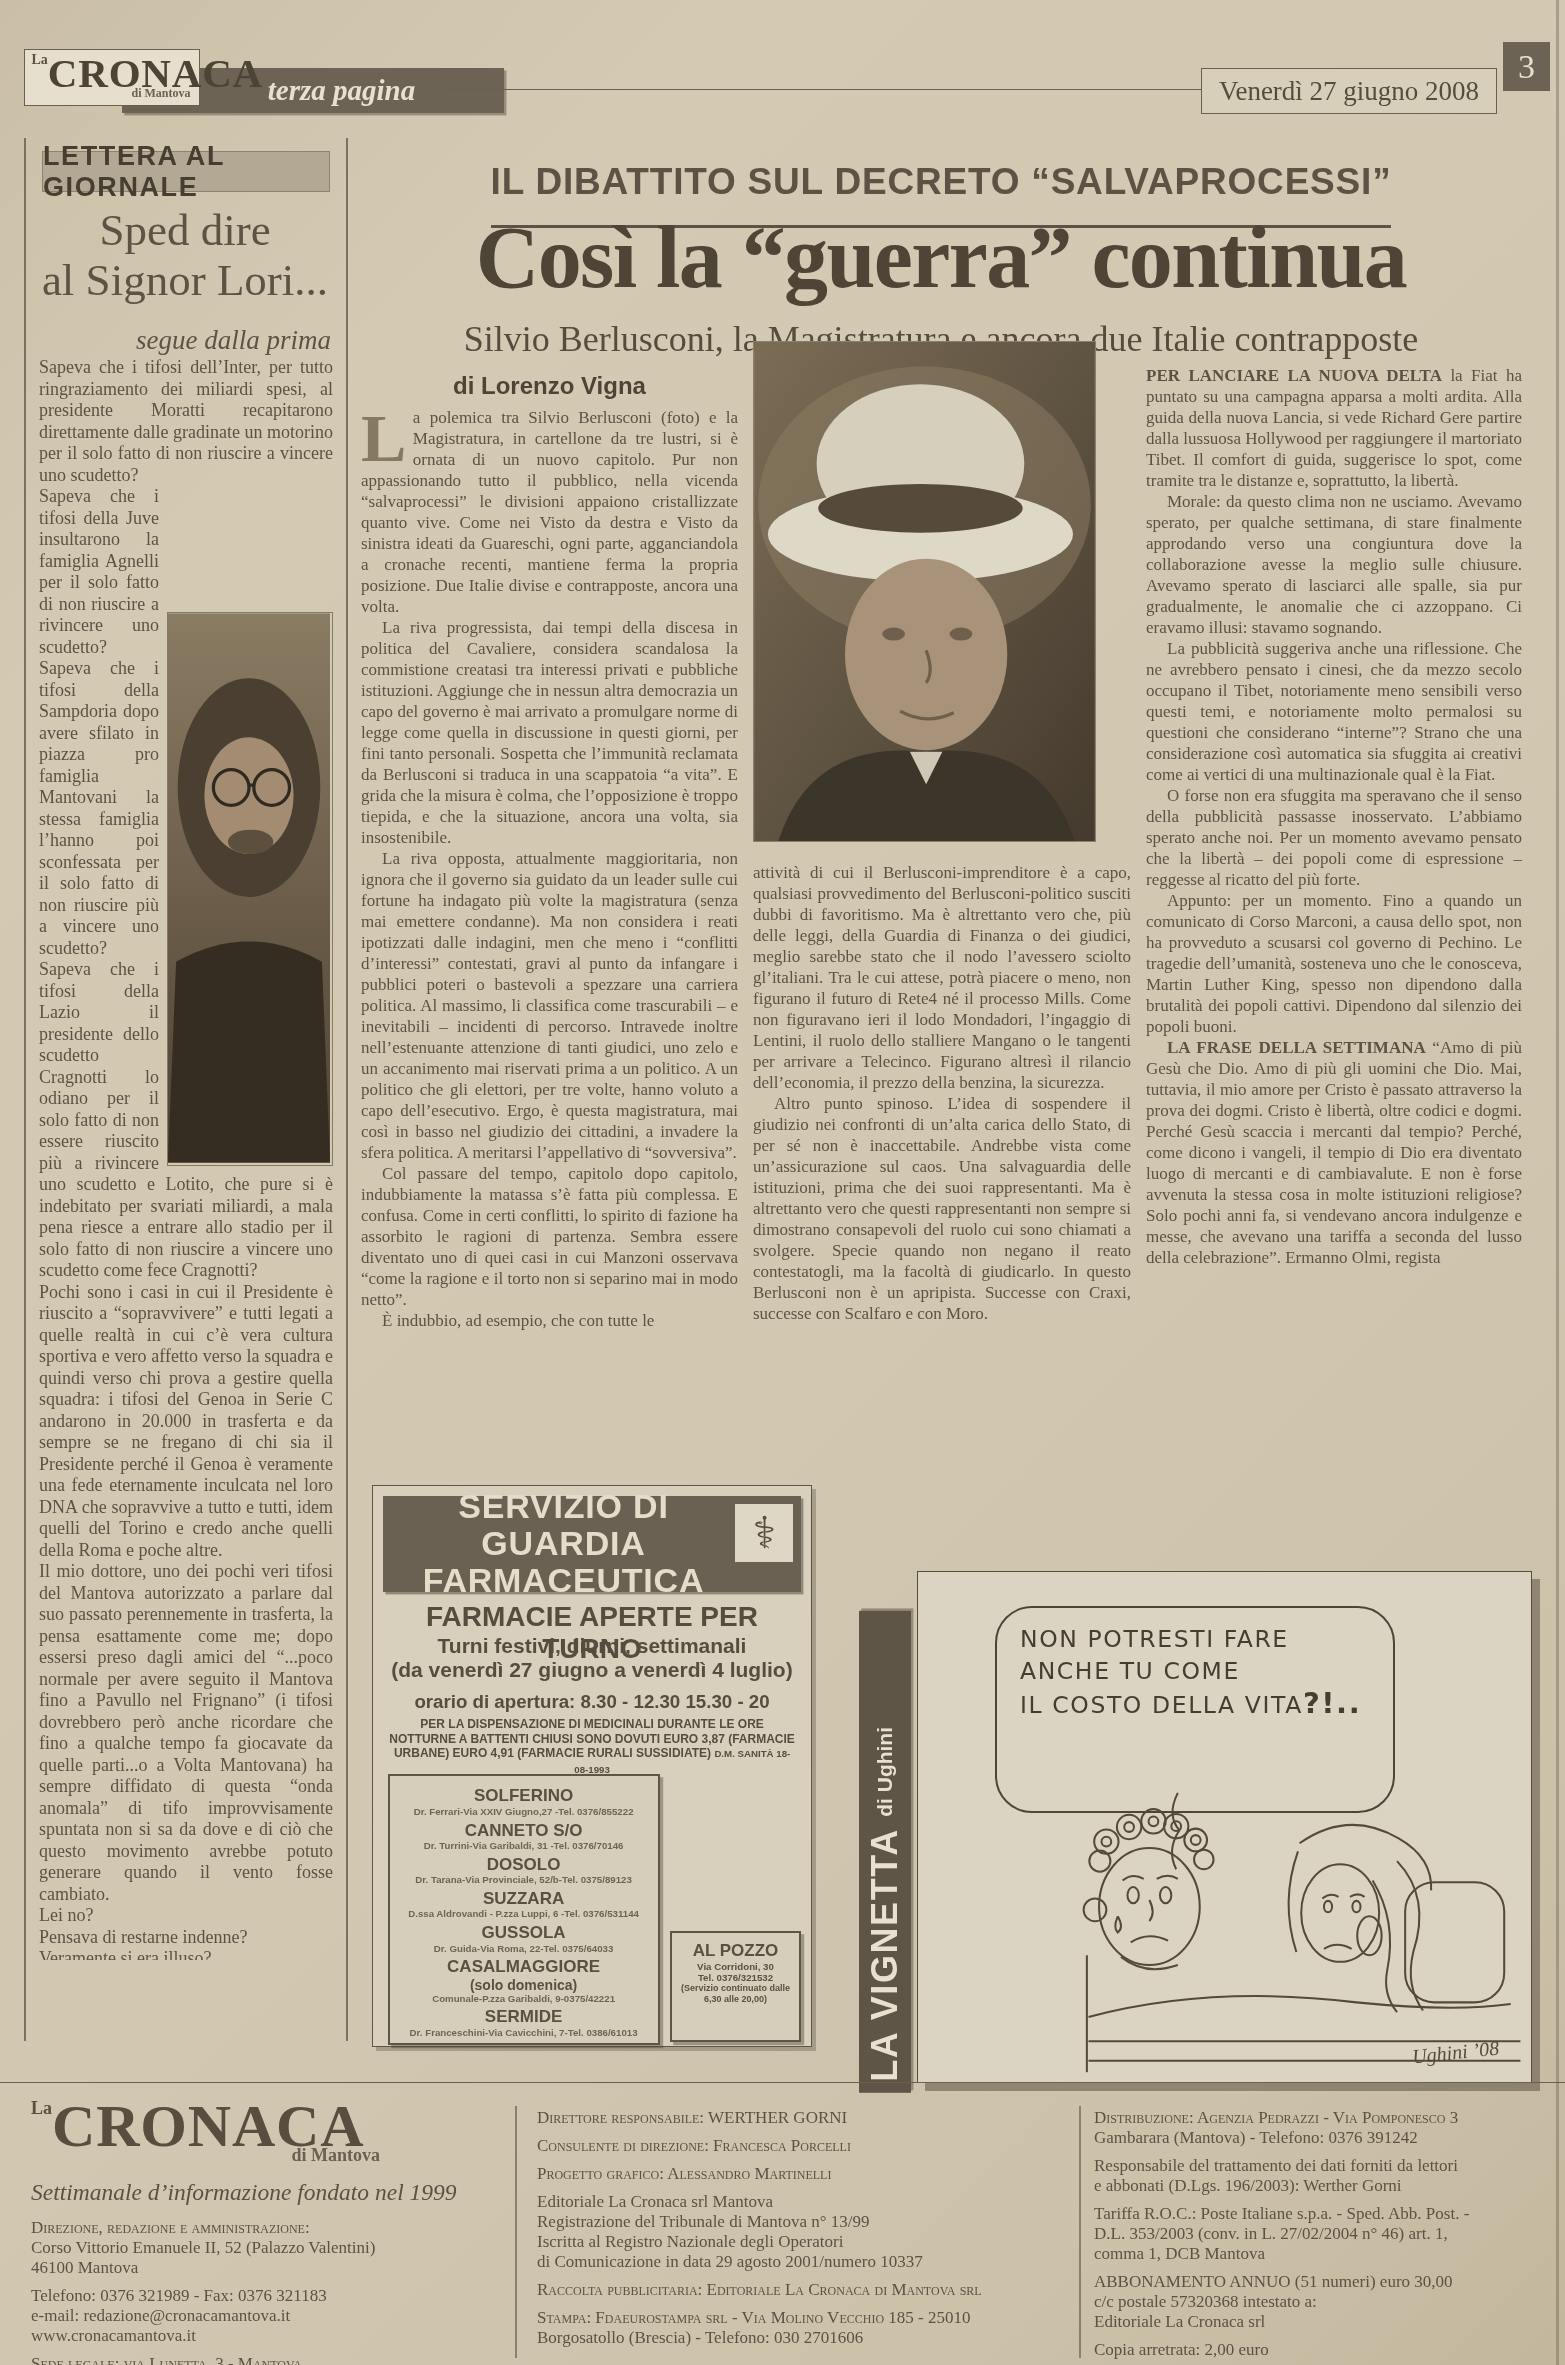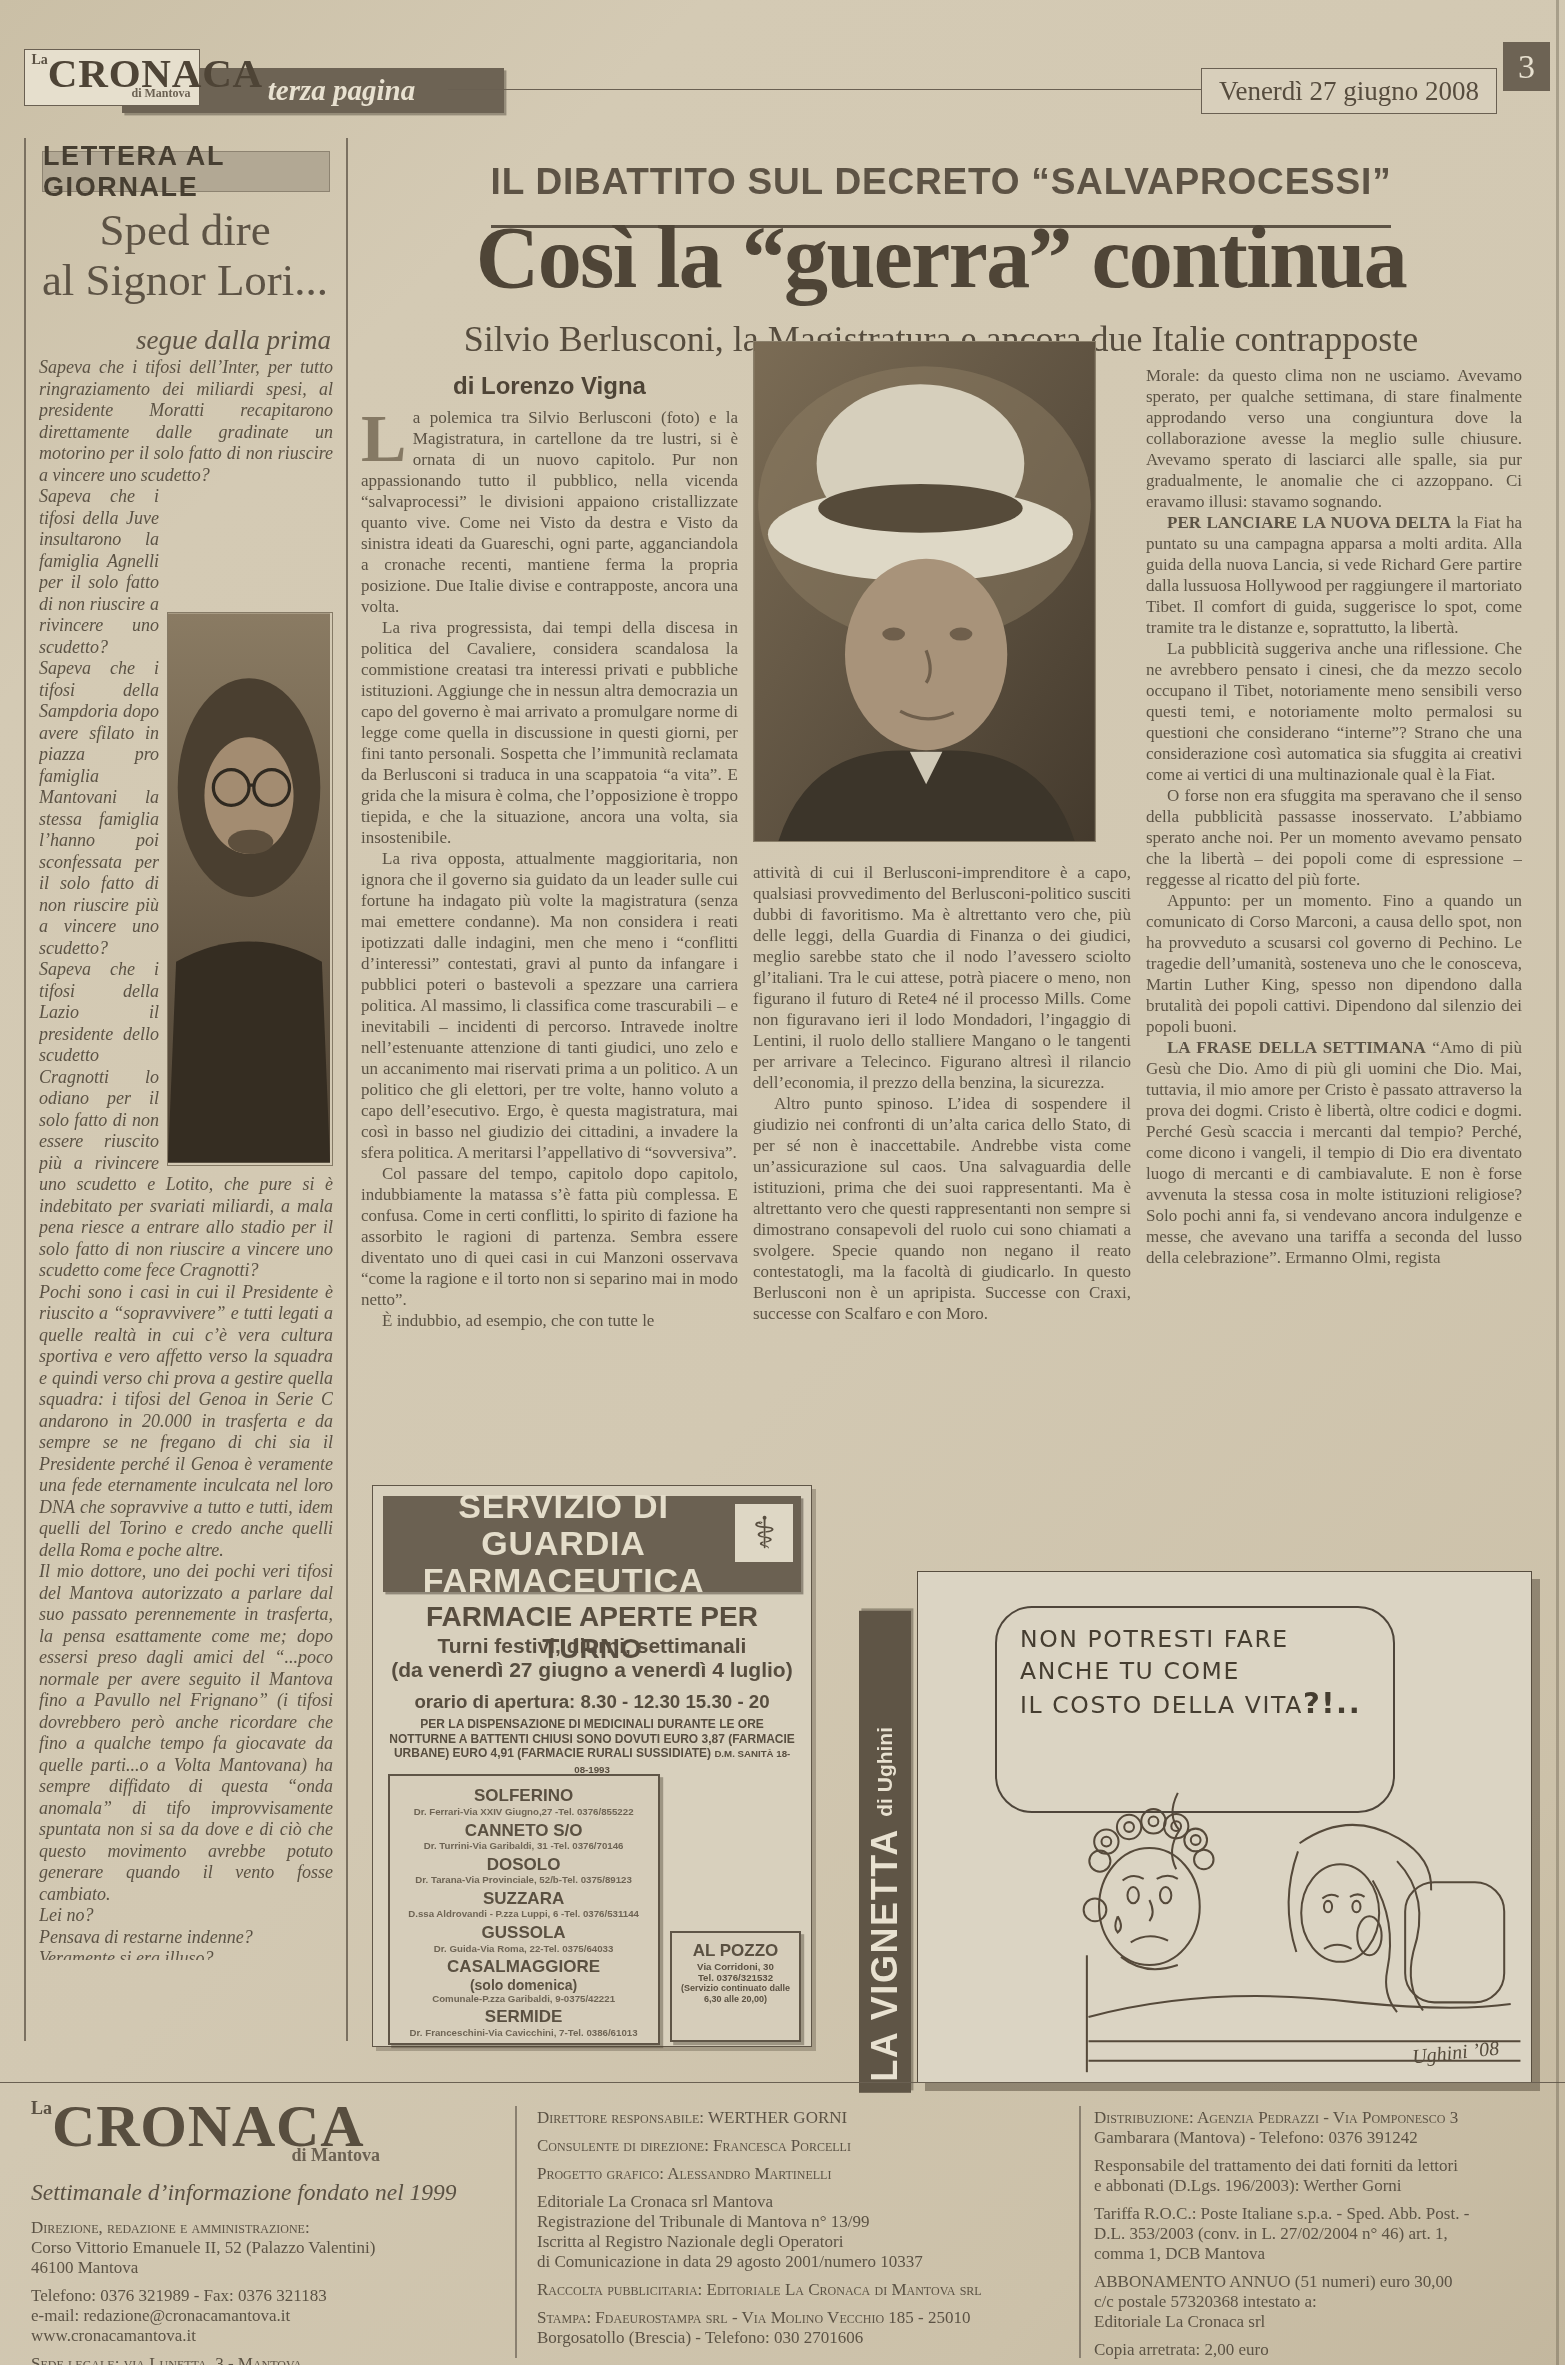--- a/index.html
+++ b/index.html
@@ -100,21 +100,21 @@
   <div class="abs vline" style="left:24px;top:138px;height:1903px;"></div>
   <div class="abs vline" style="left:346px;top:138px;height:1903px;"></div>
   <div class="abs letter-bar" style="left:42px;top:151px;width:286px;height:39px;">
     <span>LETTERA AL GIORNALE</span>
   </div>
   <div class="abs letter-title" style="left:39px;top:205px;width:292px;">
     <div>Sped dire</div>
     <div>al Signor Lori...</div>
   </div>
   <div class="abs letter-kicker" style="left:39px;top:325px;width:292px;">segue dalla prima</div>
-  <div class="abs letter-body" style="left:39px;top:357px;width:294px;height:1603px;font-style:italic;">
+  <div class="abs letter-body" style="left:39px;top:357px;width:294px;height:1603px;">
     <p>Sapeva che i tifosi dell’Inter, per tutto ringraziamento dei miliardi spesi, al presidente Moratti recapitarono direttamente dalle gradinate un motorino per il solo fatto di non riuscire a vincere uno scudetto?</p>
     <div class="letter-photo">
       <svg width="162" height="550" viewBox="0 0 200 678">
         <defs>
             <linearGradient id="pg" x1="0" y1="0" x2="0" y2="1">
           <stop offset="0" stop-color="#8a7b63"></stop>
               <stop offset="0.5" stop-color="#6d5f4b"></stop>
               <stop offset="1" stop-color="#4c4133"></stop>
         </linearGradient>
           </defs>
@@ -177,22 +177,22 @@
       <polygon points="192,505 232,505 212,545" fill="#cfc8b6"></polygon>
     </svg>
   </div>
 
   <div class="abs acol" style="left:753px;top:862px;width:378px;height:575px;">
     <p>attività di cui il Berlusconi-imprenditore è a capo, qualsiasi provvedimento del Berlusconi-politico susciti dubbi di favoritismo. Ma è altrettanto vero che, più delle leggi, della Guardia di Finanza o dei giudici, meglio sarebbe stato che il nodo l’avessero sciolto gl’italiani. Tra le cui attese, potrà piacere o meno, non figurano il futuro di Rete4 né il processo Mills. Come non figuravano ieri il lodo Mondadori, l’ingaggio di Lentini, il ruolo dello stalliere Mangano o le tangenti per arrivare a Telecinco. Figurano altresì il rilancio dell’economia, il prezzo della benzina, la sicurezza.</p>
     <p>Altro punto spinoso. L’idea di sospendere il giudizio nei confronti di un’alta carica dello Stato, di per sé non è inaccettabile. Andrebbe vista come un’assicurazione sul caos. Una salvaguardia delle istituzioni, prima che dei suoi rappresentanti. Ma è altrettanto vero che questi rappresentanti non sempre si dimostrano consapevoli del ruolo cui sono chiamati a svolgere. Specie quando non negano il reato contestatogli, ma la facoltà di giudicarlo. In questo Berlusconi non è un apripista. Successe con Craxi, successe con Scalfaro e con Moro.</p>
   </div>
 
   <div class="abs acol" style="left:1146px;top:365px;width:376px;height:1079px;">
+    <p><span class="blead">PER LANCIARE LA NUOVA DELTA</span><span> la Fiat ha puntato su una campagna apparsa a molti ardita. Alla guida della nuova Lancia, si vede Richard Gere partire dalla lussuosa Hollywood per raggiungere il martoriato Tibet. Il comfort di guida, suggerisce lo spot, come tramite tra le distanze e, soprattutto, la libertà.</span></p>
     <p><span class="blead"></span><span>Morale: da questo clima non ne usciamo. Avevamo sperato, per qualche settimana, di stare finalmente approdando verso una congiuntura dove la collaborazione avesse la meglio sulle chiusure. Avevamo sperato di lasciarci alle spalle, sia pur gradualmente, le anomalie che ci azzoppano. Ci eravamo illusi: stavamo sognando.</span></p>
-    <p><span class="blead">PER LANCIARE LA NUOVA DELTA</span><span> la Fiat ha puntato su una campagna apparsa a molti ardita. Alla guida della nuova Lancia, si vede Richard Gere partire dalla lussuosa Hollywood per raggiungere il martoriato Tibet. Il comfort di guida, suggerisce lo spot, come tramite tra le distanze e, soprattutto, la libertà.</span></p>
     <p><span class="blead"></span><span>La pubblicità suggeriva anche una riflessione. Che ne avrebbero pensato i cinesi, che da mezzo secolo occupano il Tibet, notoriamente meno sensibili verso questi temi, e notoriamente molto permalosi su questioni che considerano “interne”? Strano che una considerazione così automatica sia sfuggita ai creativi come ai vertici di una multinazionale qual è la Fiat.</span></p>
     <p><span class="blead"></span><span>O forse non era sfuggita ma speravano che il senso della pubblicità passasse inosservato. L’abbiamo sperato anche noi. Per un momento avevamo pensato che la libertà – dei popoli come di espressione – reggesse al ricatto del più forte.</span></p>
     <p><span class="blead"></span><span>Appunto: per un momento. Fino a quando un comunicato di Corso Marconi, a causa dello spot, non ha provveduto a scusarsi col governo di Pechino. Le tragedie dell’umanità, sosteneva uno che le conosceva, Martin Luther King, spesso non dipendono dalla brutalità dei popoli cattivi. Dipendono dal silenzio dei popoli buoni.</span></p>
     <p><span class="blead">LA FRASE DELLA SETTIMANA</span><span> “Amo di più Gesù che Dio. Amo di più gli uomini che Dio. Mai, tuttavia, il mio amore per Cristo è passato attraverso la prova dei dogmi. Cristo è libertà, oltre codici e dogmi. Perché Gesù scaccia i mercanti dal tempio? Perché, come dicono i vangeli, il tempio di Dio era diventato luogo di mercanti e di cambiavalute. E non è forse avvenuta la stessa cosa in molte istituzioni religiose? Solo pochi anni fa, si vendevano ancora indulgenze e messe, che avevano una tariffa a seconda del lusso della celebrazione”. Ermanno Olmi, regista</span></p>
   </div>
 
   <div class="abs ad" style="left:372px;top:1485px;width:438px;height:560px;">
     <div class="ad-header">
       <div class="t">
         <div>SERVIZIO DI GUARDIA</div>

